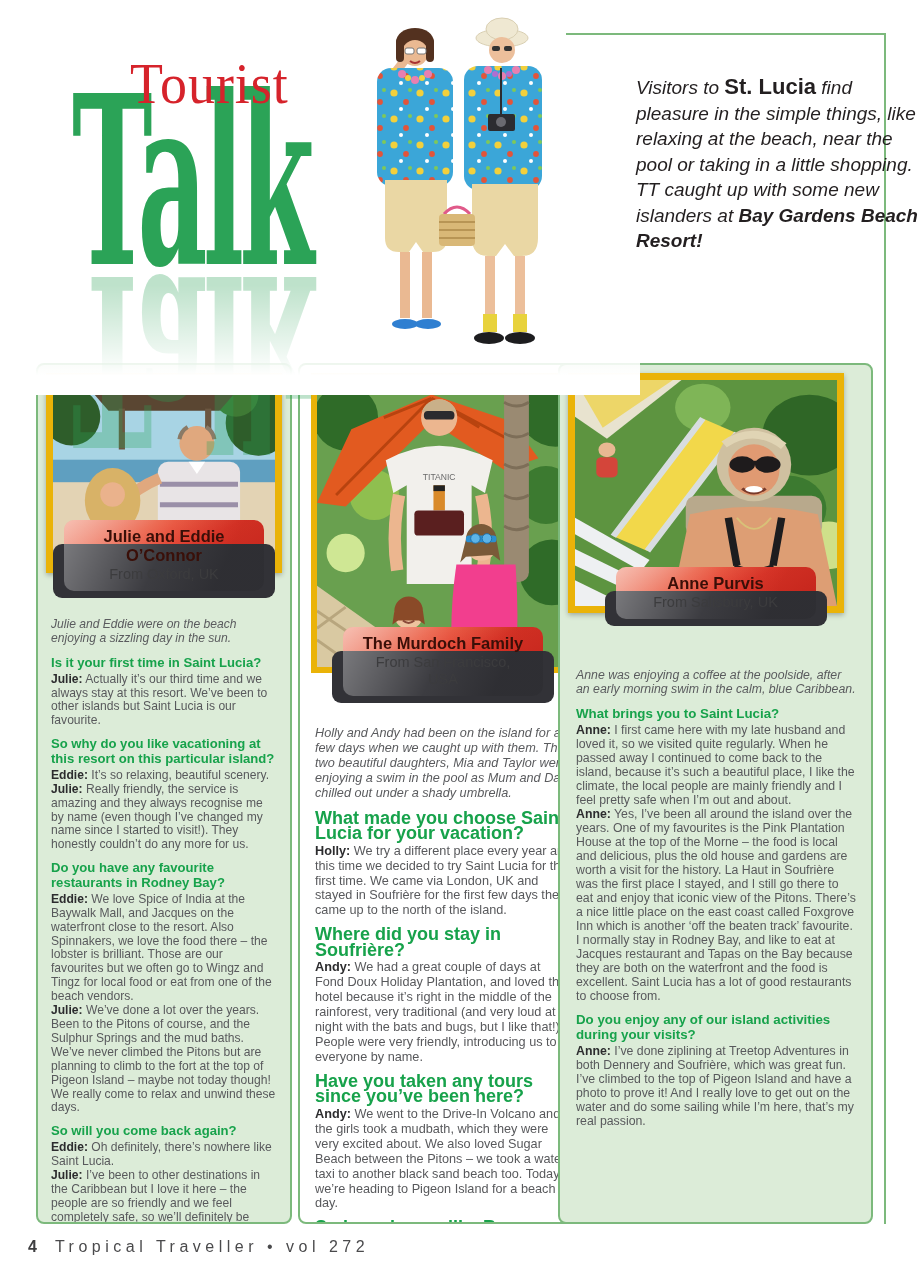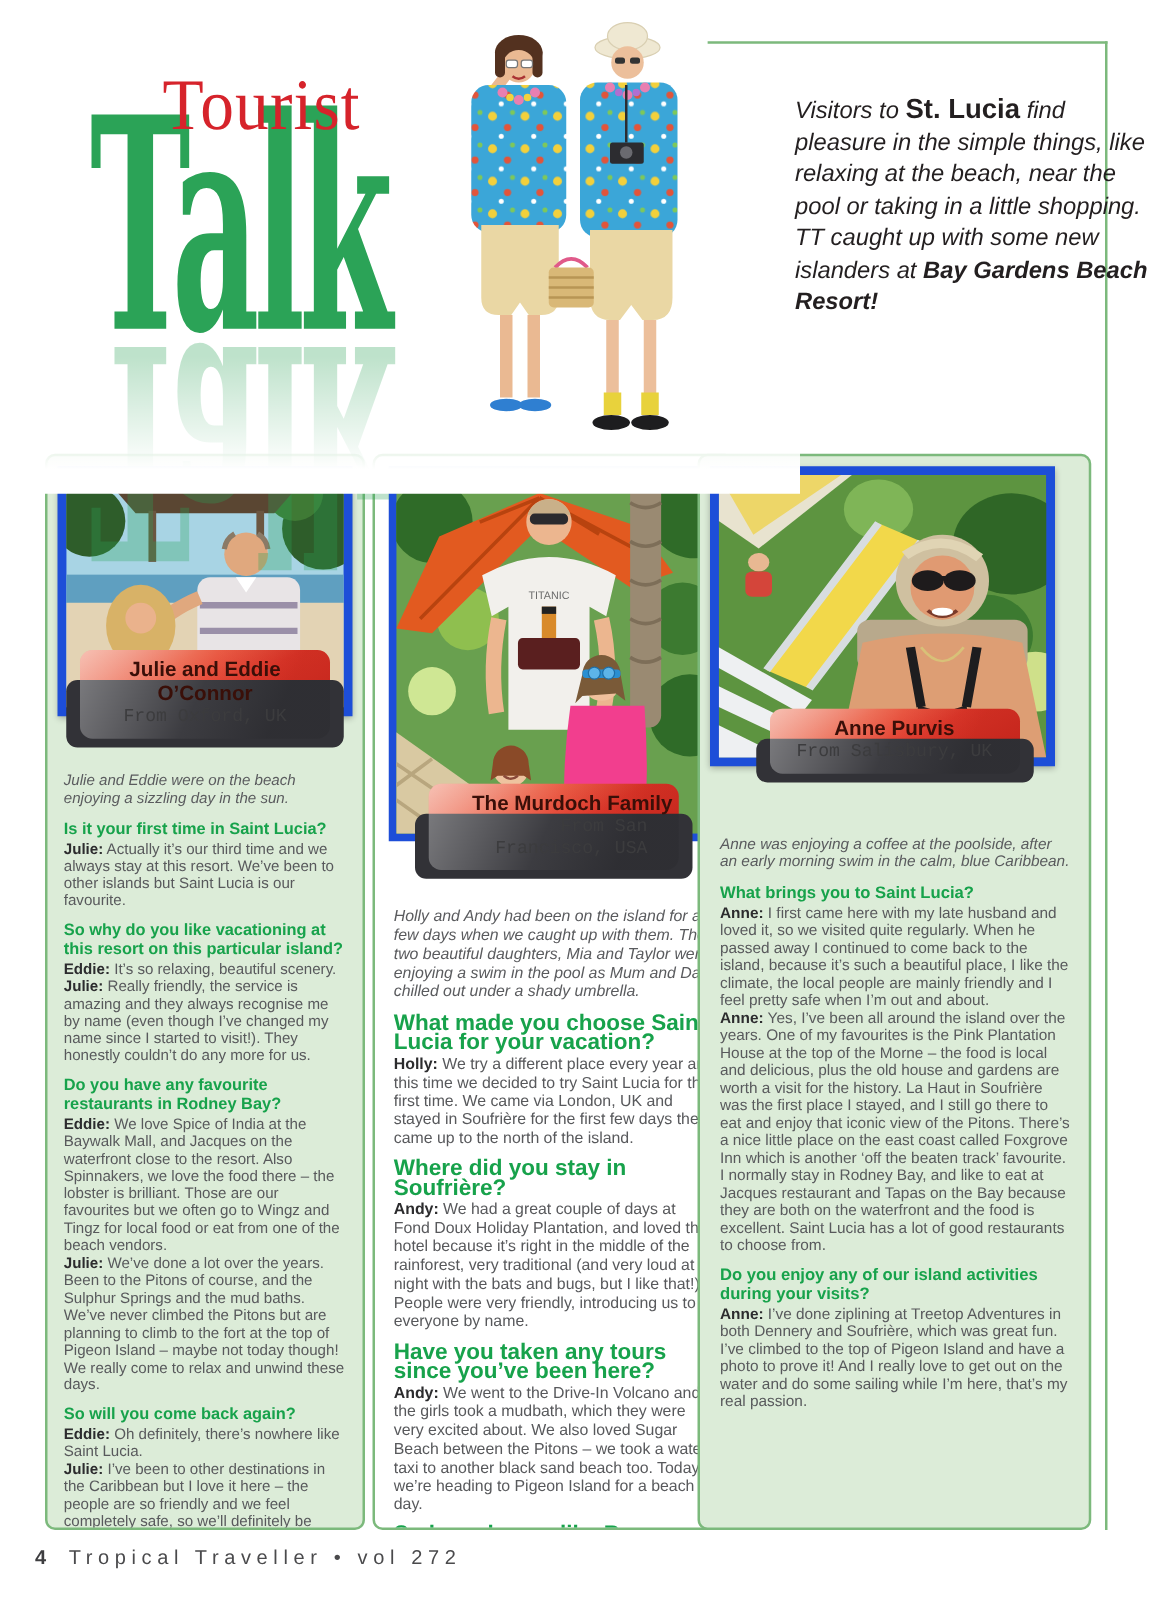--- a/index.html
+++ b/index.html
@@ -32,39 +32,39 @@
   .intro .b1{font-style:normal;font-weight:bold;font-size:22px;}
   .intro .b2{font-weight:bold;}
 
   
   .panel{position:absolute;top:363px;height:861px;border:2px solid #7cb97c;border-radius:8px;
          box-sizing:border-box;overflow:hidden;}
   .panel-left{left:36px;width:256px;background:#dcecd8;}
   .panel-mid{left:298px;width:290px;background:#ffffff;}
   .panel-right{left:558px;width:315px;background:#dcecd8;}
 
-  .photo-frame{position:absolute;background:#1d4ed8;padding:7px;box-shadow:0 2px 5px rgba(0,0,0,.28);}
+  .photo-frame{position:absolute;background:#eab308;padding:7px;box-shadow:0 2px 5px rgba(0,0,0,.28);}
   .photo-frame svg{display:block;}
   .panel-left .photo-frame{left:8px;top:8px;width:222px;height:186px;}
   .panel-mid  .photo-frame{left:11px;top:8px;width:252px;height:288px;padding:6px;box-shadow:none;}
   .panel-right .photo-frame{left:8px;top:8px;width:262px;height:226px;}
 
   
   .badge{position:absolute;left:50%;transform:translateX(-50%);width:200px;z-index:5;
          border-radius:10px;text-align:center;padding:7px 5px 8px;box-sizing:border-box;
          background:linear-gradient(150deg,#f29a85 0%,#ea5a40 30%,#e03326 55%,#cf241b 100%);}
   .badge::before{content:"";position:absolute;left:-11px;right:-11px;top:24px;bottom:-7px;
          background:#323237;border-radius:9px;z-index:-1;}
   .badge::after{content:"";position:absolute;inset:0;border-radius:10px;pointer-events:none;
          background:linear-gradient(115deg,rgba(255,255,255,.38),rgba(255,255,255,.05) 48%,rgba(0,0,0,.07) 78%);}
   .panel-left .badge{top:155px;}
-  .panel-mid  .badge{top:262px;text-align:right;}
+  .panel-mid  .badge{top:262px;}
   .panel-right .badge{top:202px;}
   .badge-name{font-weight:bold;font-size:16.5px;line-height:19px;color:#3a0f08;position:relative;z-index:1;}
-  .badge-loc{font-size:14.5px;line-height:17px;color:#3c3c3e;margin-top:1px;position:relative;z-index:1;font-family:Liberation Mono, monospace;}
+  .badge-loc{font-size:14.5px;line-height:17px;color:#3c3c3e;margin-top:1px;position:relative;z-index:1;}
   .panel-mid .badge-loc{max-width:150px;margin:1px auto 0;}
 
   
   .coltext{position:absolute;left:13px;right:13px;}
   .panel-left  .coltext{top:240px;font-size:12.1px;line-height:13.9px;}
   .panel-mid   .coltext{top:348px;left:15px;right:14px;font-size:12.7px;line-height:14.9px;}
   .panel-right .coltext{top:290px;left:16px;right:14px;font-size:12.3px;line-height:14px;}
   .coltext{color:#58595c;}
   .lead{font-style:italic;color:#5a5b5e;margin:13px 0 10px 0;}
   .q{color:#17a24b;font-weight:bold;margin:9px 0 2px 0;}

